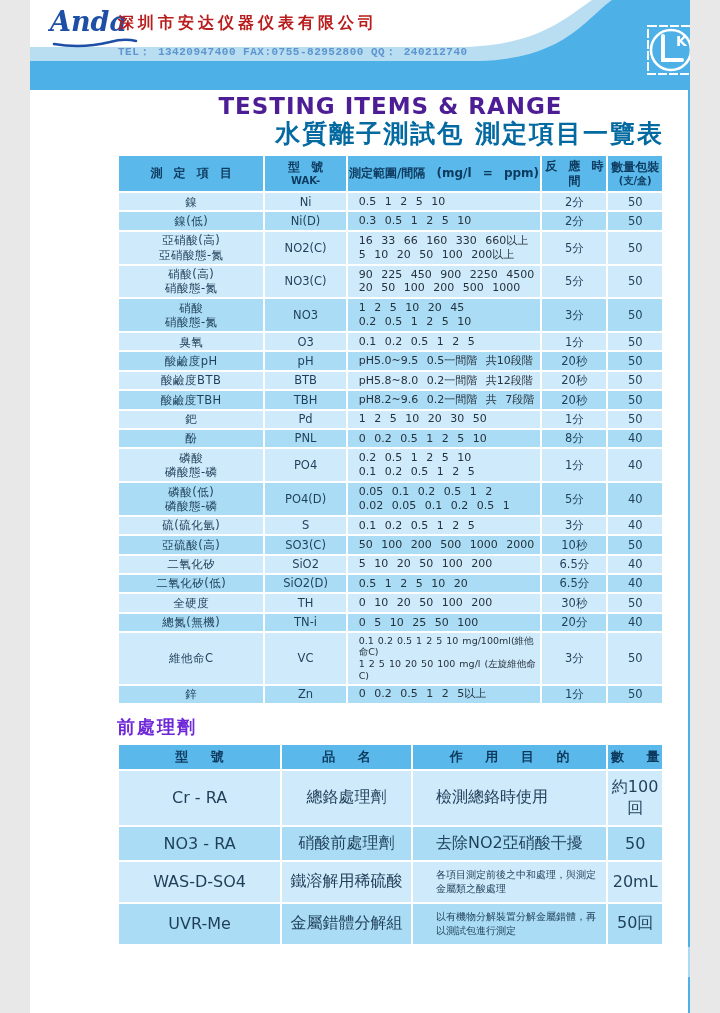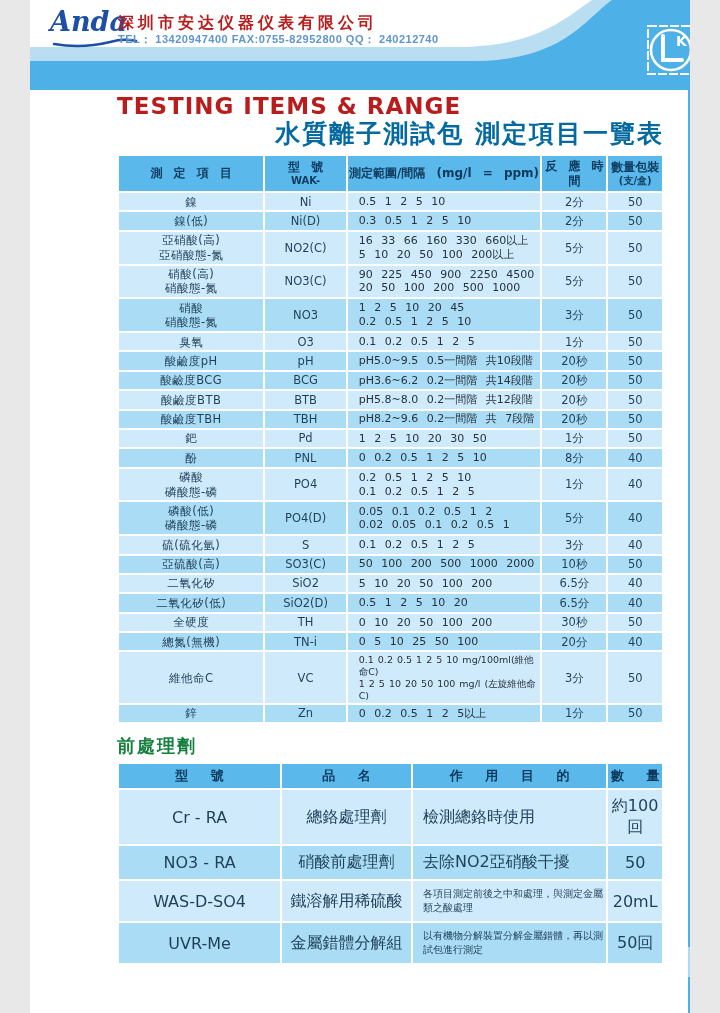--- a/index.html
+++ b/index.html
@@ -18,41 +18,41 @@
     font-family:"DejaVu Serif","Liberation Serif",serif;
     font-style:italic; font-weight:bold; font-size:27px; color:#1e4fa6;
   }
   .anda-swoosh { position:absolute; left:2px; top:28px; }
   .company {
     position:absolute; top:13px; left:88px;
     font-family:"DejaVu Serif","Liberation Serif",serif;
     font-size:16px; letter-spacing:4px; color:#b91c1c; font-weight:bold;
   }
   .contact {
-    position:absolute; top:32px; left:88px;
-    font-family:Liberation Sans, sans-serif;
+    position:absolute; top:44px; left:88px;
+    font-family:Liberation Mono, monospace;
     font-size:11px; letter-spacing:0.5px; color:#5e95cf; font-weight:bold;
   }
   .lk { position:absolute; top:24px; left:616px; width:50px; height:52px; }
 
   
   .sidebar {
     position:absolute; top:86px; left:658px; width:62px; height:927px;
     background:#4db1e7;
   }
   .pagenum {
     position:absolute; top:861px; left:0; width:62px; height:30px;
     background:#abdbf4; color:#2b5876; font-size:15px;
     display:flex; align-items:center; justify-content:center;
   }
 
   
   .content { position:absolute; top:94px; left:87px; width:547px; }
   .title-en {
-    color:#b91c1c; font-weight:bold;
+    text-align:center; color:#4c1d95; font-weight:bold;
     font-size:23px; letter-spacing:1px; line-height:1.1;
   }
   .title-zh {
     text-align:right; color:#0369a1; font-weight:bold;
     font-size:25px; letter-spacing:2px; line-height:1.2; margin-bottom:5px;
   }
 
   table { border-collapse:separate; border-spacing:2px; width:100%; table-layout:fixed; }
   th, td { text-align:center; vertical-align:middle; color:#1f3f58; }
 
@@ -70,30 +70,30 @@
   tr.mid   td { background:#aadcf6; }
   .main-table td.range {
     text-align:left; padding-left:11px; font-size:11px; word-spacing:5px; color:#26323c;
   }
   .main-table td.range.sm { font-size:9.5px; word-spacing:1px; }
   .main-table td.item { letter-spacing:0.5px; }
 
   
   .pre-title {
     margin-top:10px; margin-bottom:4px;
-    color:#15803d; font-weight:bold; font-size:18px; letter-spacing:2px;
+    color:#6d28d9; font-weight:bold; font-size:18px; letter-spacing:2px;
   }
   .pre-table .p0 { width:30%; } .pre-table .p1 { width:24%; }
   .pre-table .p2 { width:36%; } .pre-table .p3 { width:10%; }
   .pre-table th {
     background:#5ab9ea; color:#0d3a5e; font-size:13px; font-weight:bold;
     padding:3px 1px; word-spacing:18px;
   }
   .pre-table td { font-size:16px; padding:6px 2px; }
-  .pre-table td.purpose { text-align:left; padding-left:10px; }
+  .pre-table td.purpose { text-align:left; padding-left:23px; }
   .pre-table td.purpose.psm { font-size:10px; }
 </style>
 </head>
 <body>
 
 <div class="page">
 
   <div class="hdr">
     <svg class="hdr-waves" width="720" height="90" viewBox="0 0 720 90">
       <path d="M0,47 L435,47 C510,45 538,16 562,0 L720,0 L720,90 L0,90 Z" fill="#b9def2"></path>
@@ -198,27 +198,20 @@
             <td class="c3 time">1分</td>
             <td class="c4 qty">50</td>
           </tr>
           <tr class="mid">
             <td class="c0 item">酸鹼度pH</td>
             <td class="c1 model">pH</td>
             <td class="c2 range">pH5.0~9.5 0.5一間階 共10段階</td>
             <td class="c3 time">20秒</td>
             <td class="c4 qty">50</td>
           </tr>
-          <tr class="mid">
-            <td class="c0 item">酸鹼度BCG</td>
-            <td class="c1 model">BCG</td>
-            <td class="c2 range">pH3.6~6.2 0.2一間階 共14段階</td>
-            <td class="c3 time">20秒</td>
-            <td class="c4 qty">50</td>
-          </tr>
           <tr class="light">
             <td class="c0 item">酸鹼度BTB</td>
             <td class="c1 model">BTB</td>
             <td class="c2 range">pH5.8~8.0 0.2一間階 共12段階</td>
             <td class="c3 time">20秒</td>
             <td class="c4 qty">50</td>
           </tr>
           <tr class="mid">
             <td class="c0 item">酸鹼度TBH</td>
             <td class="c1 model">TBH</td>

